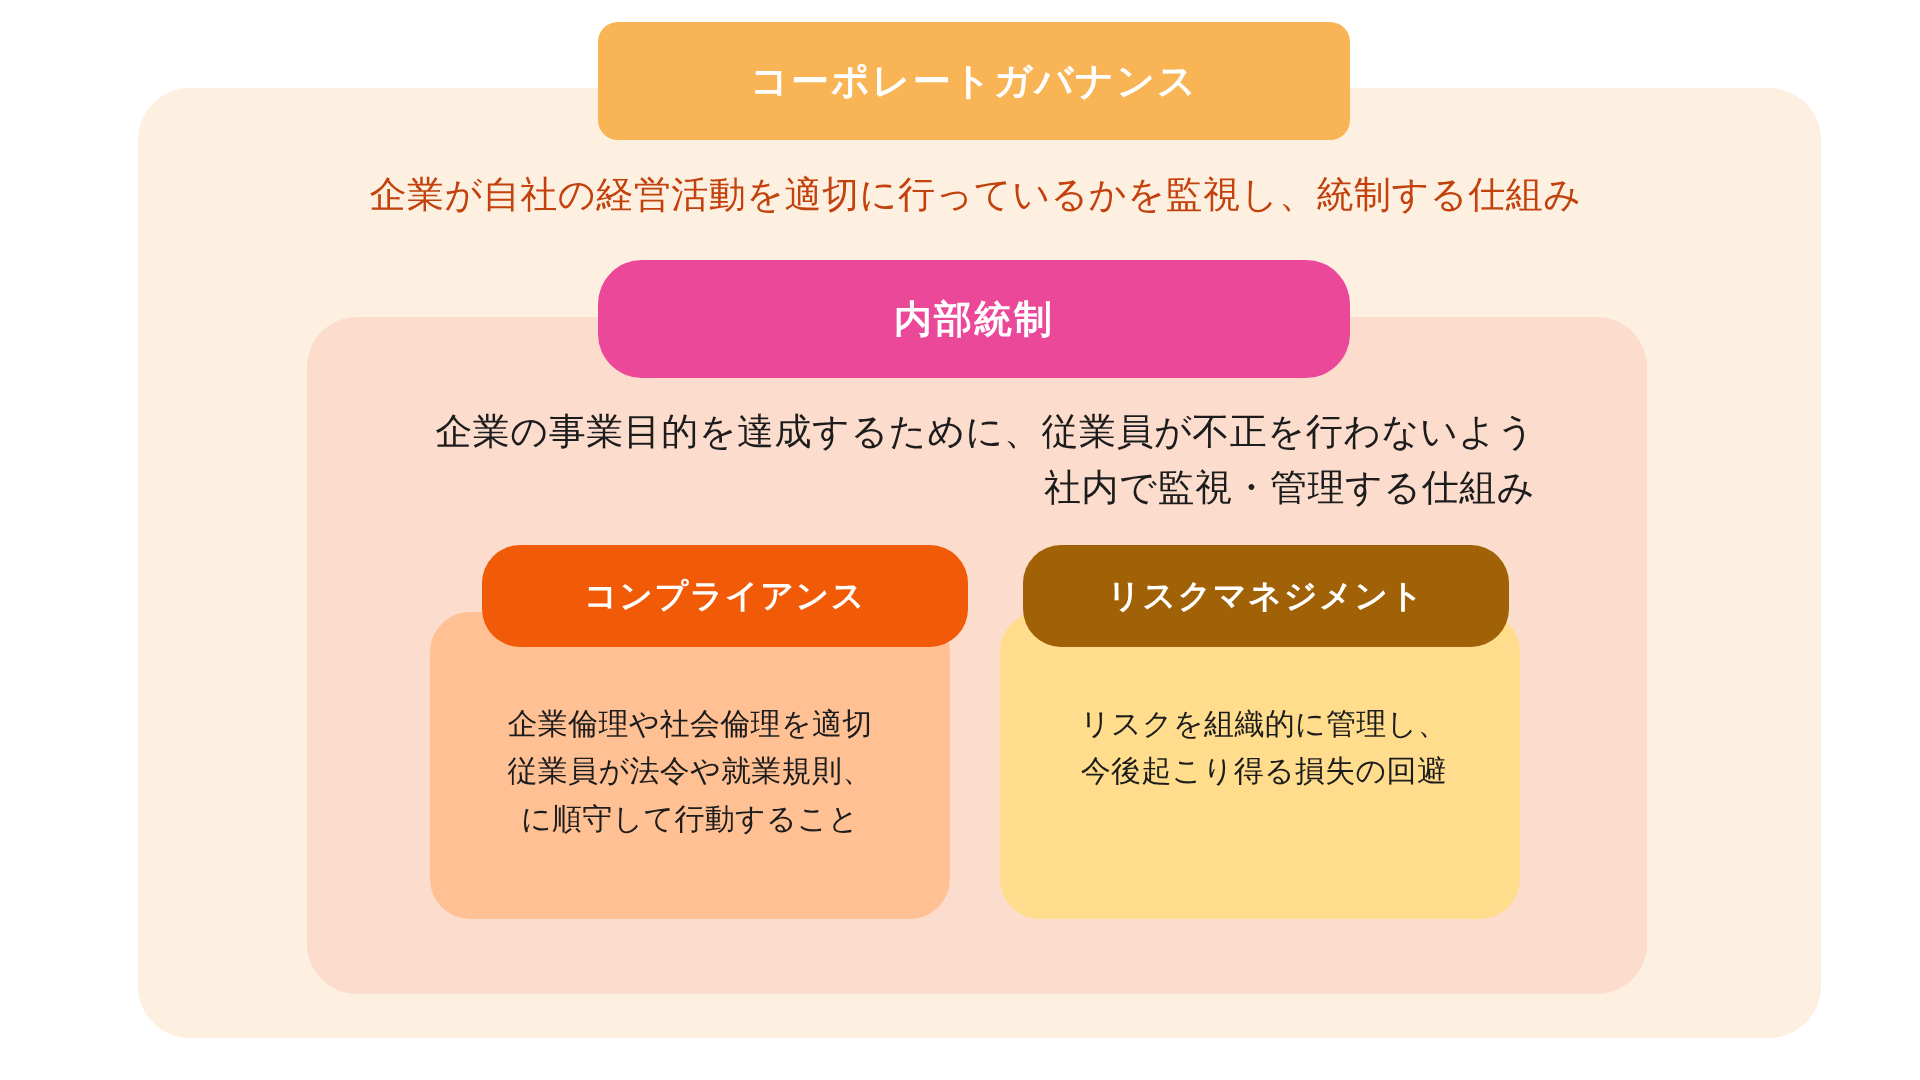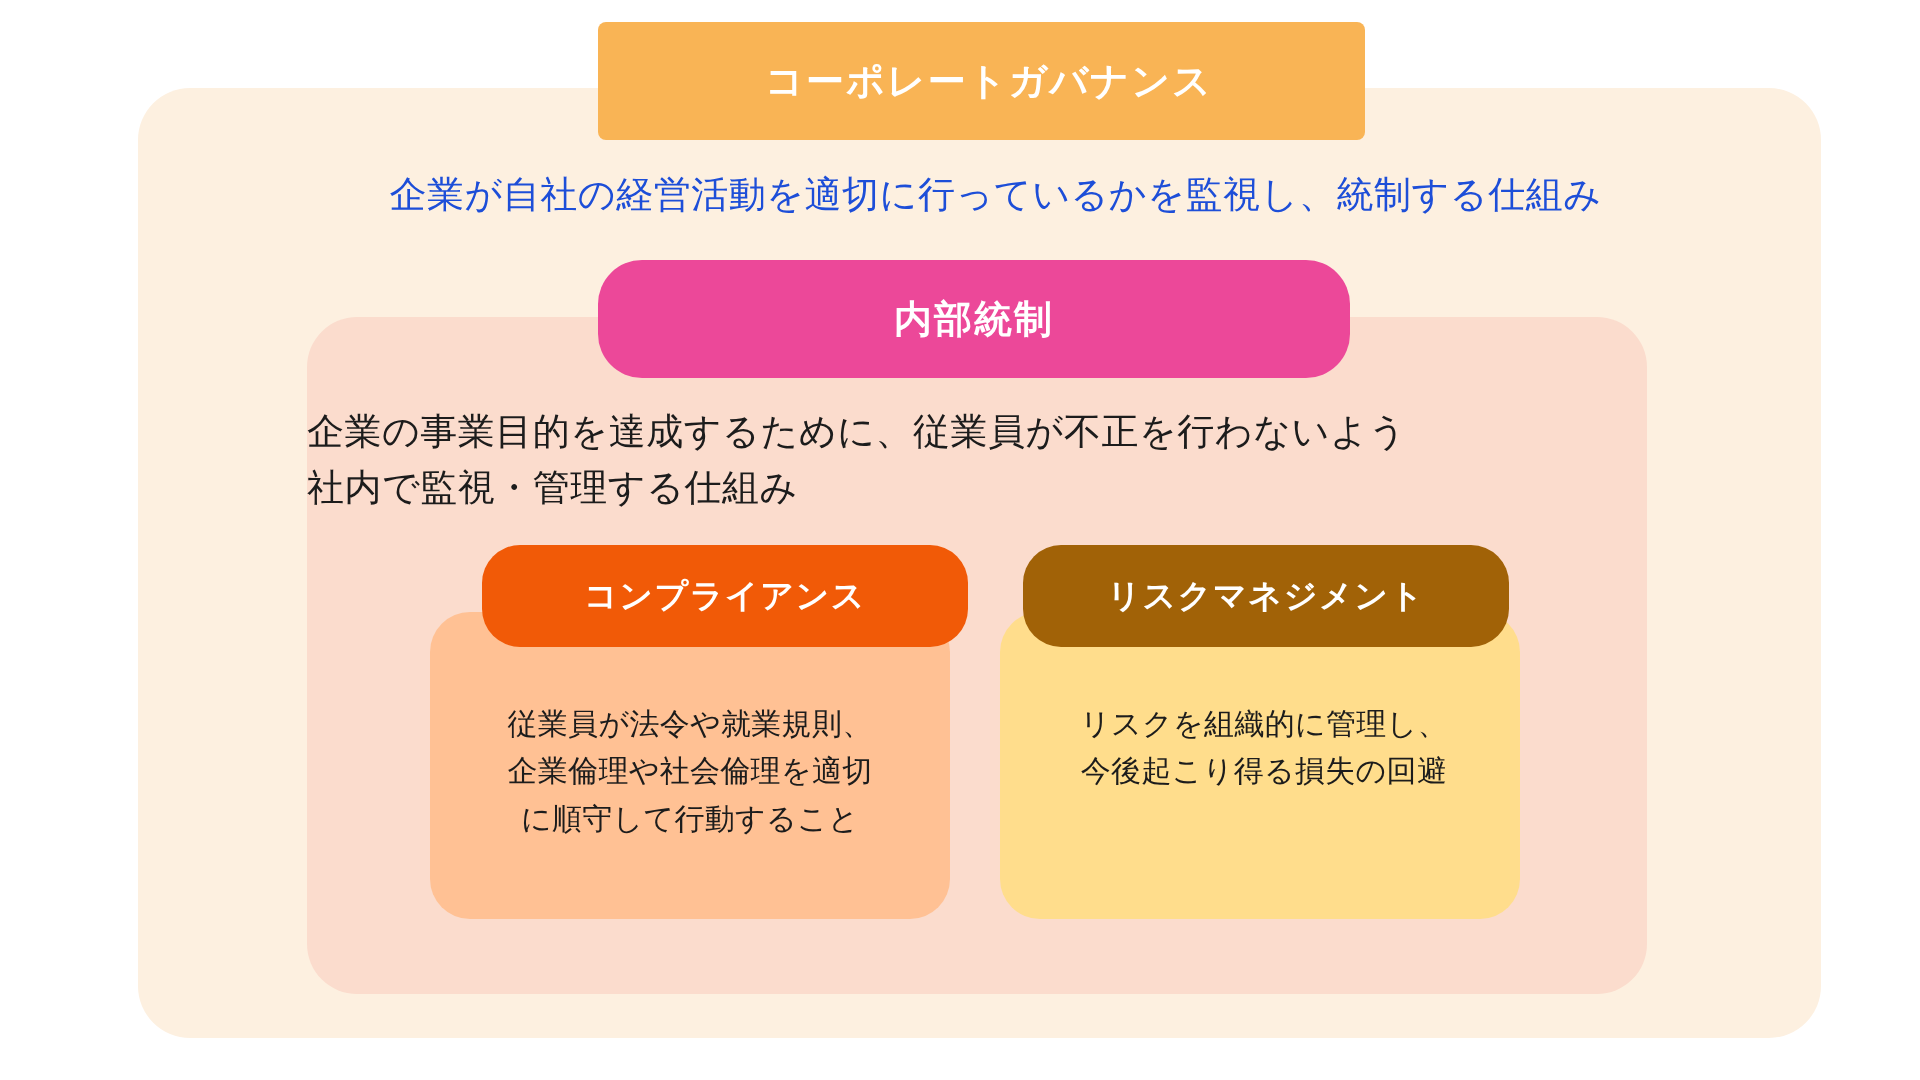--- a/index.html
+++ b/index.html
@@ -34,44 +34,43 @@
     border-radius: 52px;
   }
 
   .gov-badge {
     position: absolute;
     left: 598px;
     top: 22px;
     width: 752px;
     height: 118px;
     background: #F9B455;
-    border-radius: 8px;
+    border-radius: 20px;
     display: flex;
     align-items: center;
     justify-content: center;
     z-index: 6;
-    padding-left: 15px;
   }
   .gov-badge .badge-text {
     color: #ffffff;
     font-size: 38px;
     font-weight: bold;
     letter-spacing: 2px;
     white-space: nowrap;
   }
 
   .gov-desc {
     position: absolute;
-    left: 154px;
+    left: 134px;
     top: 168px;
     width: 1683px;
     text-align: center;
     font-size: 37px;
     line-height: 1.45;
-    color: #1d4ed8;
+    color: #c2410c;
     letter-spacing: 0.5px;
     z-index: 5;
   }
 
   
   .ic-panel {
     position: absolute;
     left: 307px;
     top: 317px;
     width: 1340px;
@@ -99,21 +98,21 @@
     font-weight: bold;
     letter-spacing: 2px;
     white-space: nowrap;
   }
 
   .ic-desc {
     position: absolute;
     left: 307px;
     top: 404px;
     width: 1228px;
-    text-align: left;
+    text-align: right;
     font-size: 37px;
     line-height: 1.52;
     color: #1c1c1c;
     letter-spacing: 0.5px;
     z-index: 5;
   }
 
   
   .leaf-card {
     position: absolute;
@@ -195,22 +194,22 @@
     <span class="line">企業の事業目的を達成するために、従業員が不正を行わないよう</span>
     <span class="line">社内で監視・管理する仕組み</span>
   </div>
 
   <div class="ic-badge">
     <span class="badge-text">内部統制</span>
   </div>
 
   <div class="leaf-card compliance"></div>
   <div class="leaf-desc compliance">
+    <span class="line">企業倫理や社会倫理を適切</span>
     <span class="line">従業員が法令や就業規則、</span>
-    <span class="line">企業倫理や社会倫理を適切</span>
     <span class="line">に順守して行動すること</span>
   </div>
   <div class="leaf-badge compliance">
     <span class="badge-text">コンプライアンス</span>
   </div>
 
   <div class="leaf-card risk"></div>
   <div class="leaf-desc risk">
     <span class="line">リスクを組織的に管理し、</span>
     <span class="line">今後起こり得る損失の回避</span>

